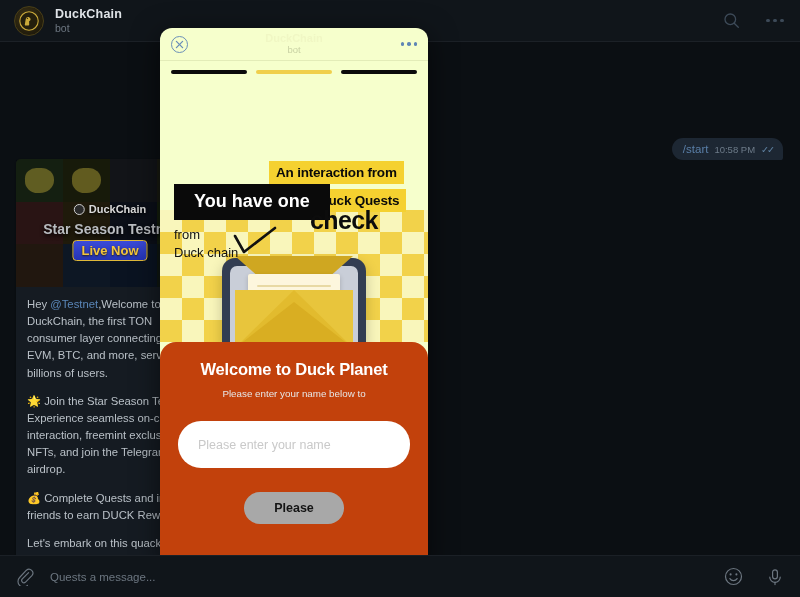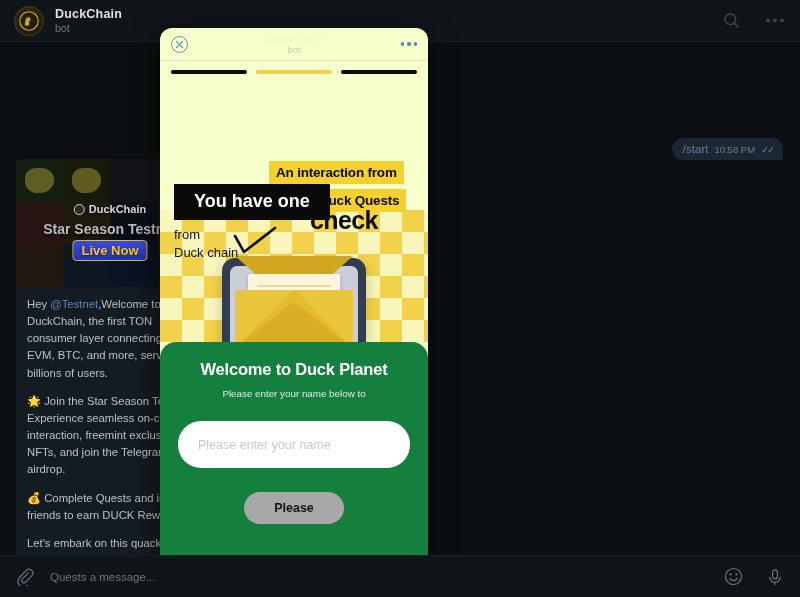--- a/index.html
+++ b/index.html
@@ -177,21 +177,21 @@
   }
   .env-tri {
     position:absolute; left:0; bottom:0; width:0; height:0;
     border-left:59px solid transparent; border-right:59px solid transparent;
     border-bottom:46px solid #d9ae22;
   }
 
   
   .sheet {
     position:absolute; left:0; right:0; bottom:0; height:226px;
-    background:#15803d; border-radius:16px 16px 0 0;
+    background:#c2410c; border-radius:16px 16px 0 0;
     padding:18px 18px 0 18px; text-align:center;
   }
   .sheet-title { font-size:16.5px; font-weight:bold; color:#ffffff; letter-spacing:-.2px; }
   .sheet-sub { font-size:9.8px; color:#e6e6e6; line-height:1.36; margin-top:8px; }
   .name-input {
     margin-top:21px; width:100%; height:47px; background:#ffffff; border:none;
     border-radius:23px; padding:0 20px; font-size:12.5px; color:#222;
     font-family:"Liberation Sans", sans-serif; outline:none;
   }
   .name-input::placeholder { color:#c9c9c9; }

